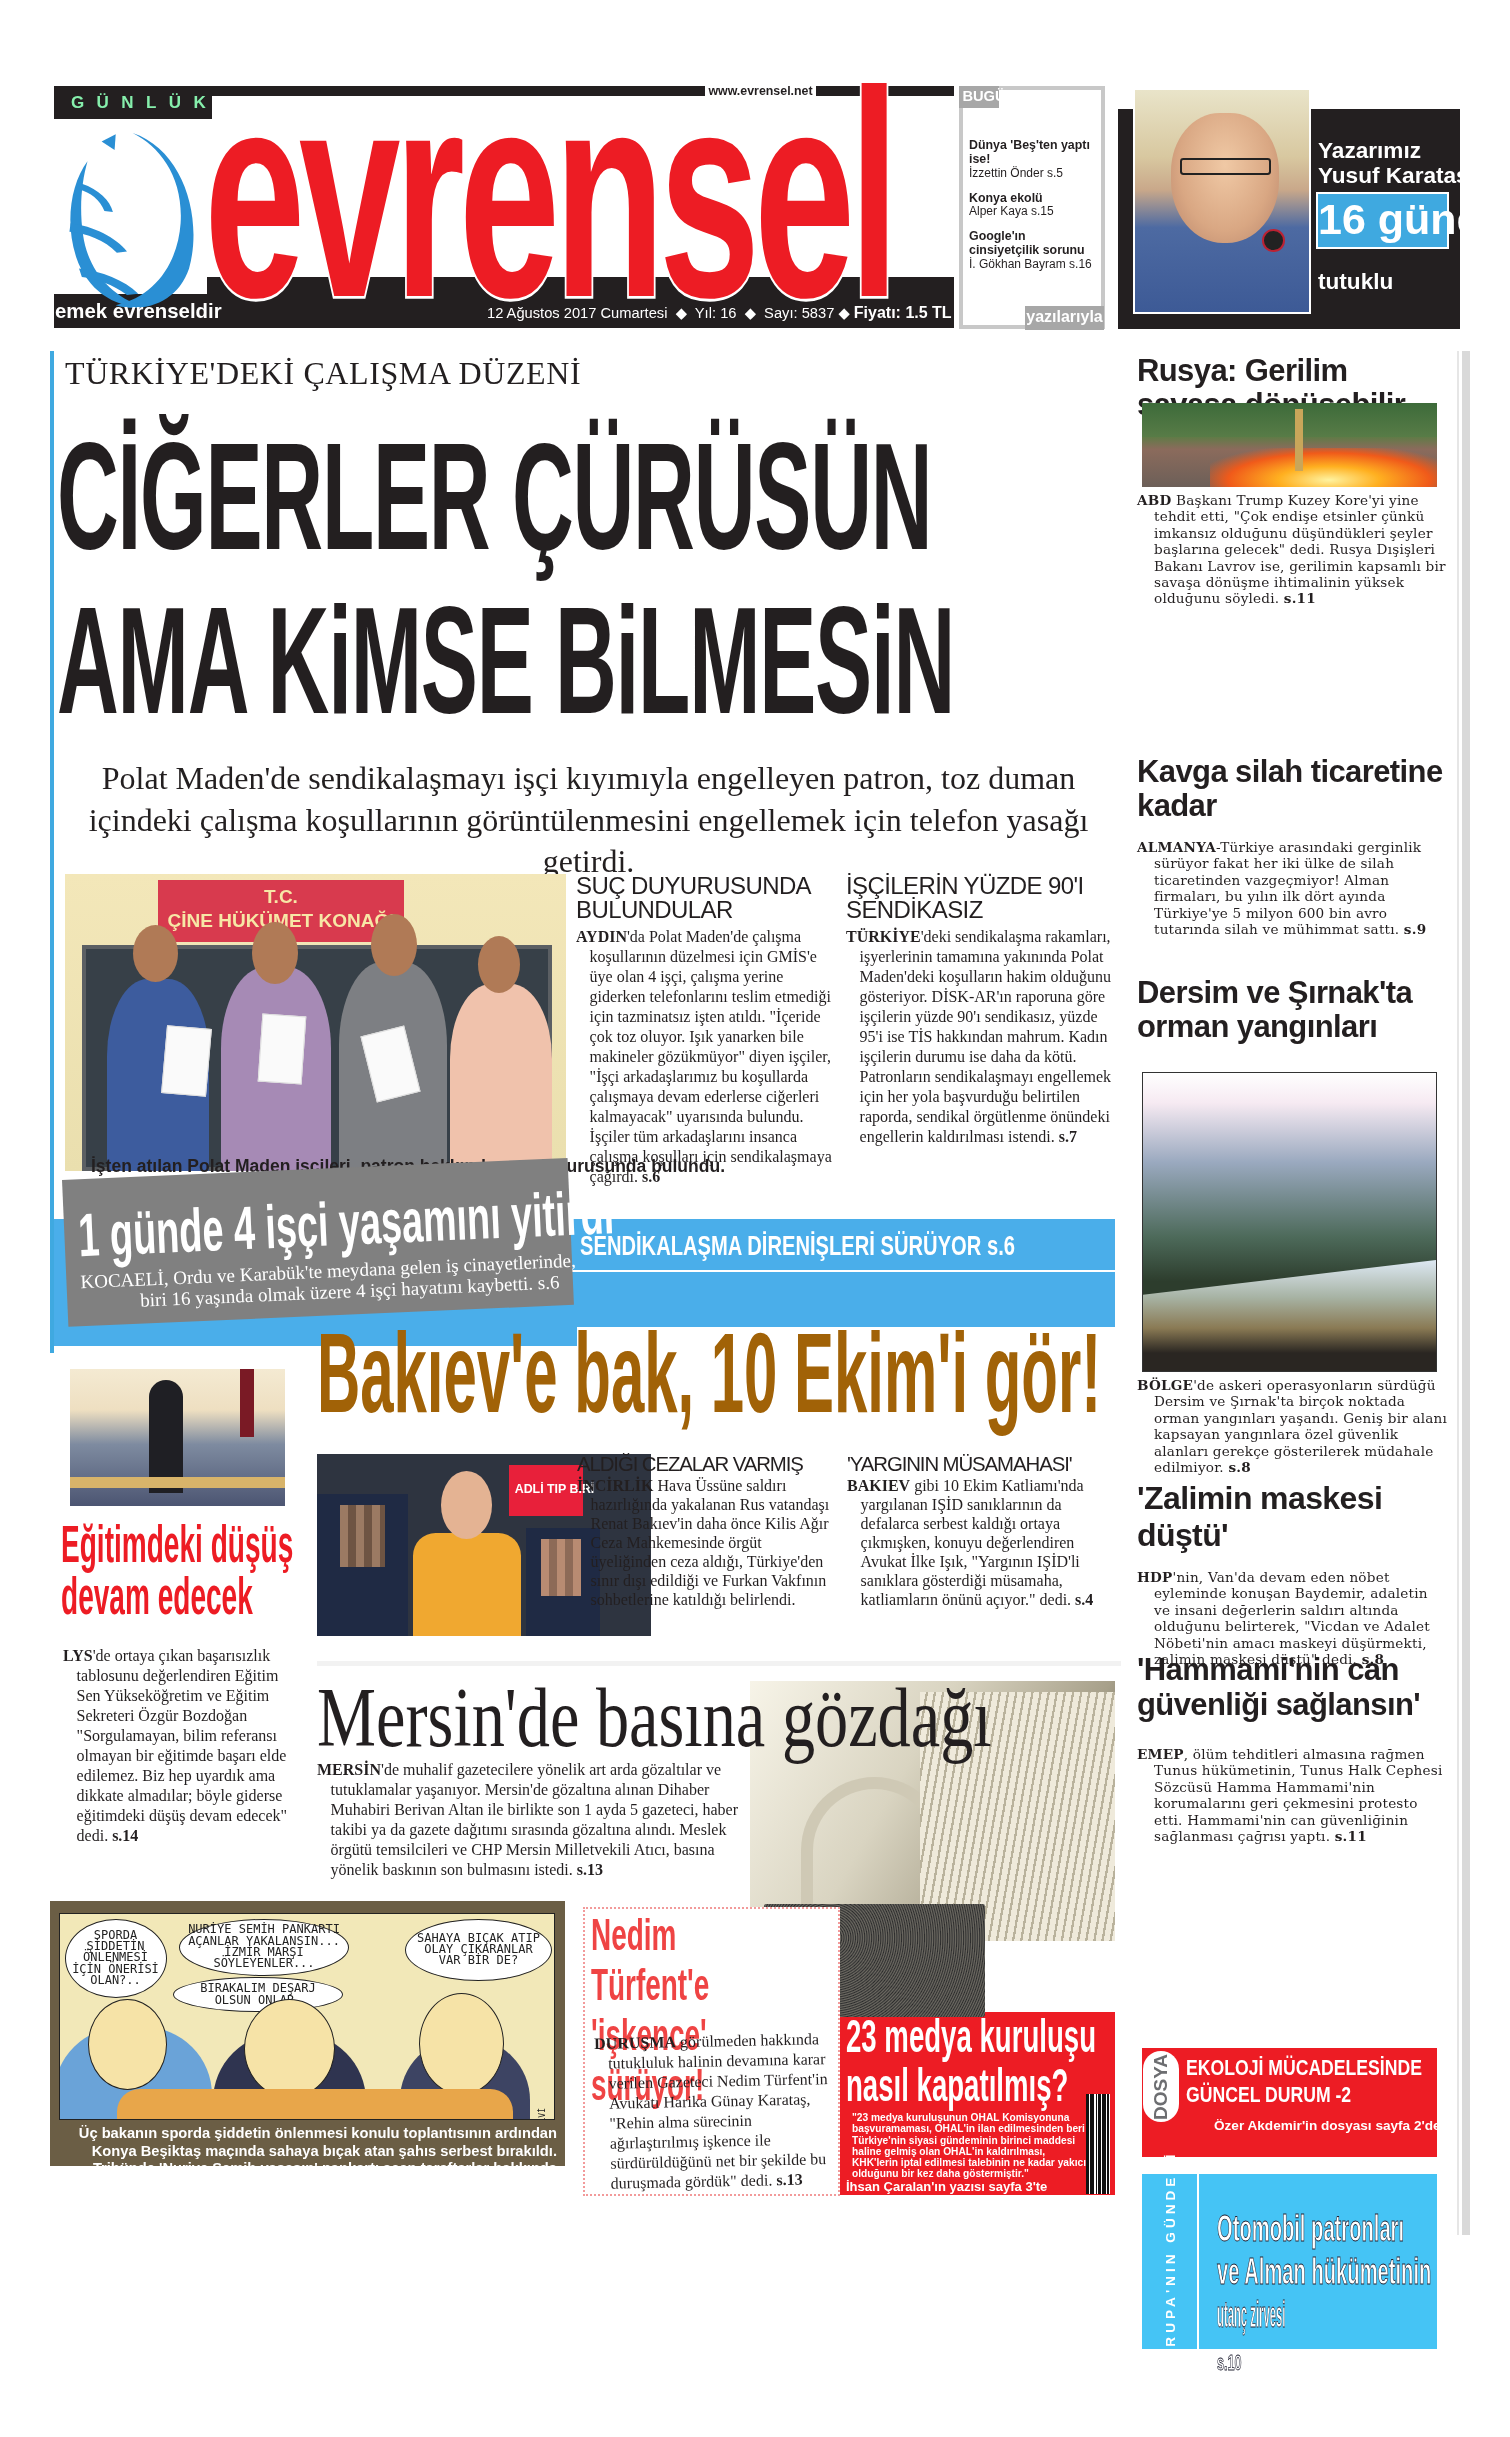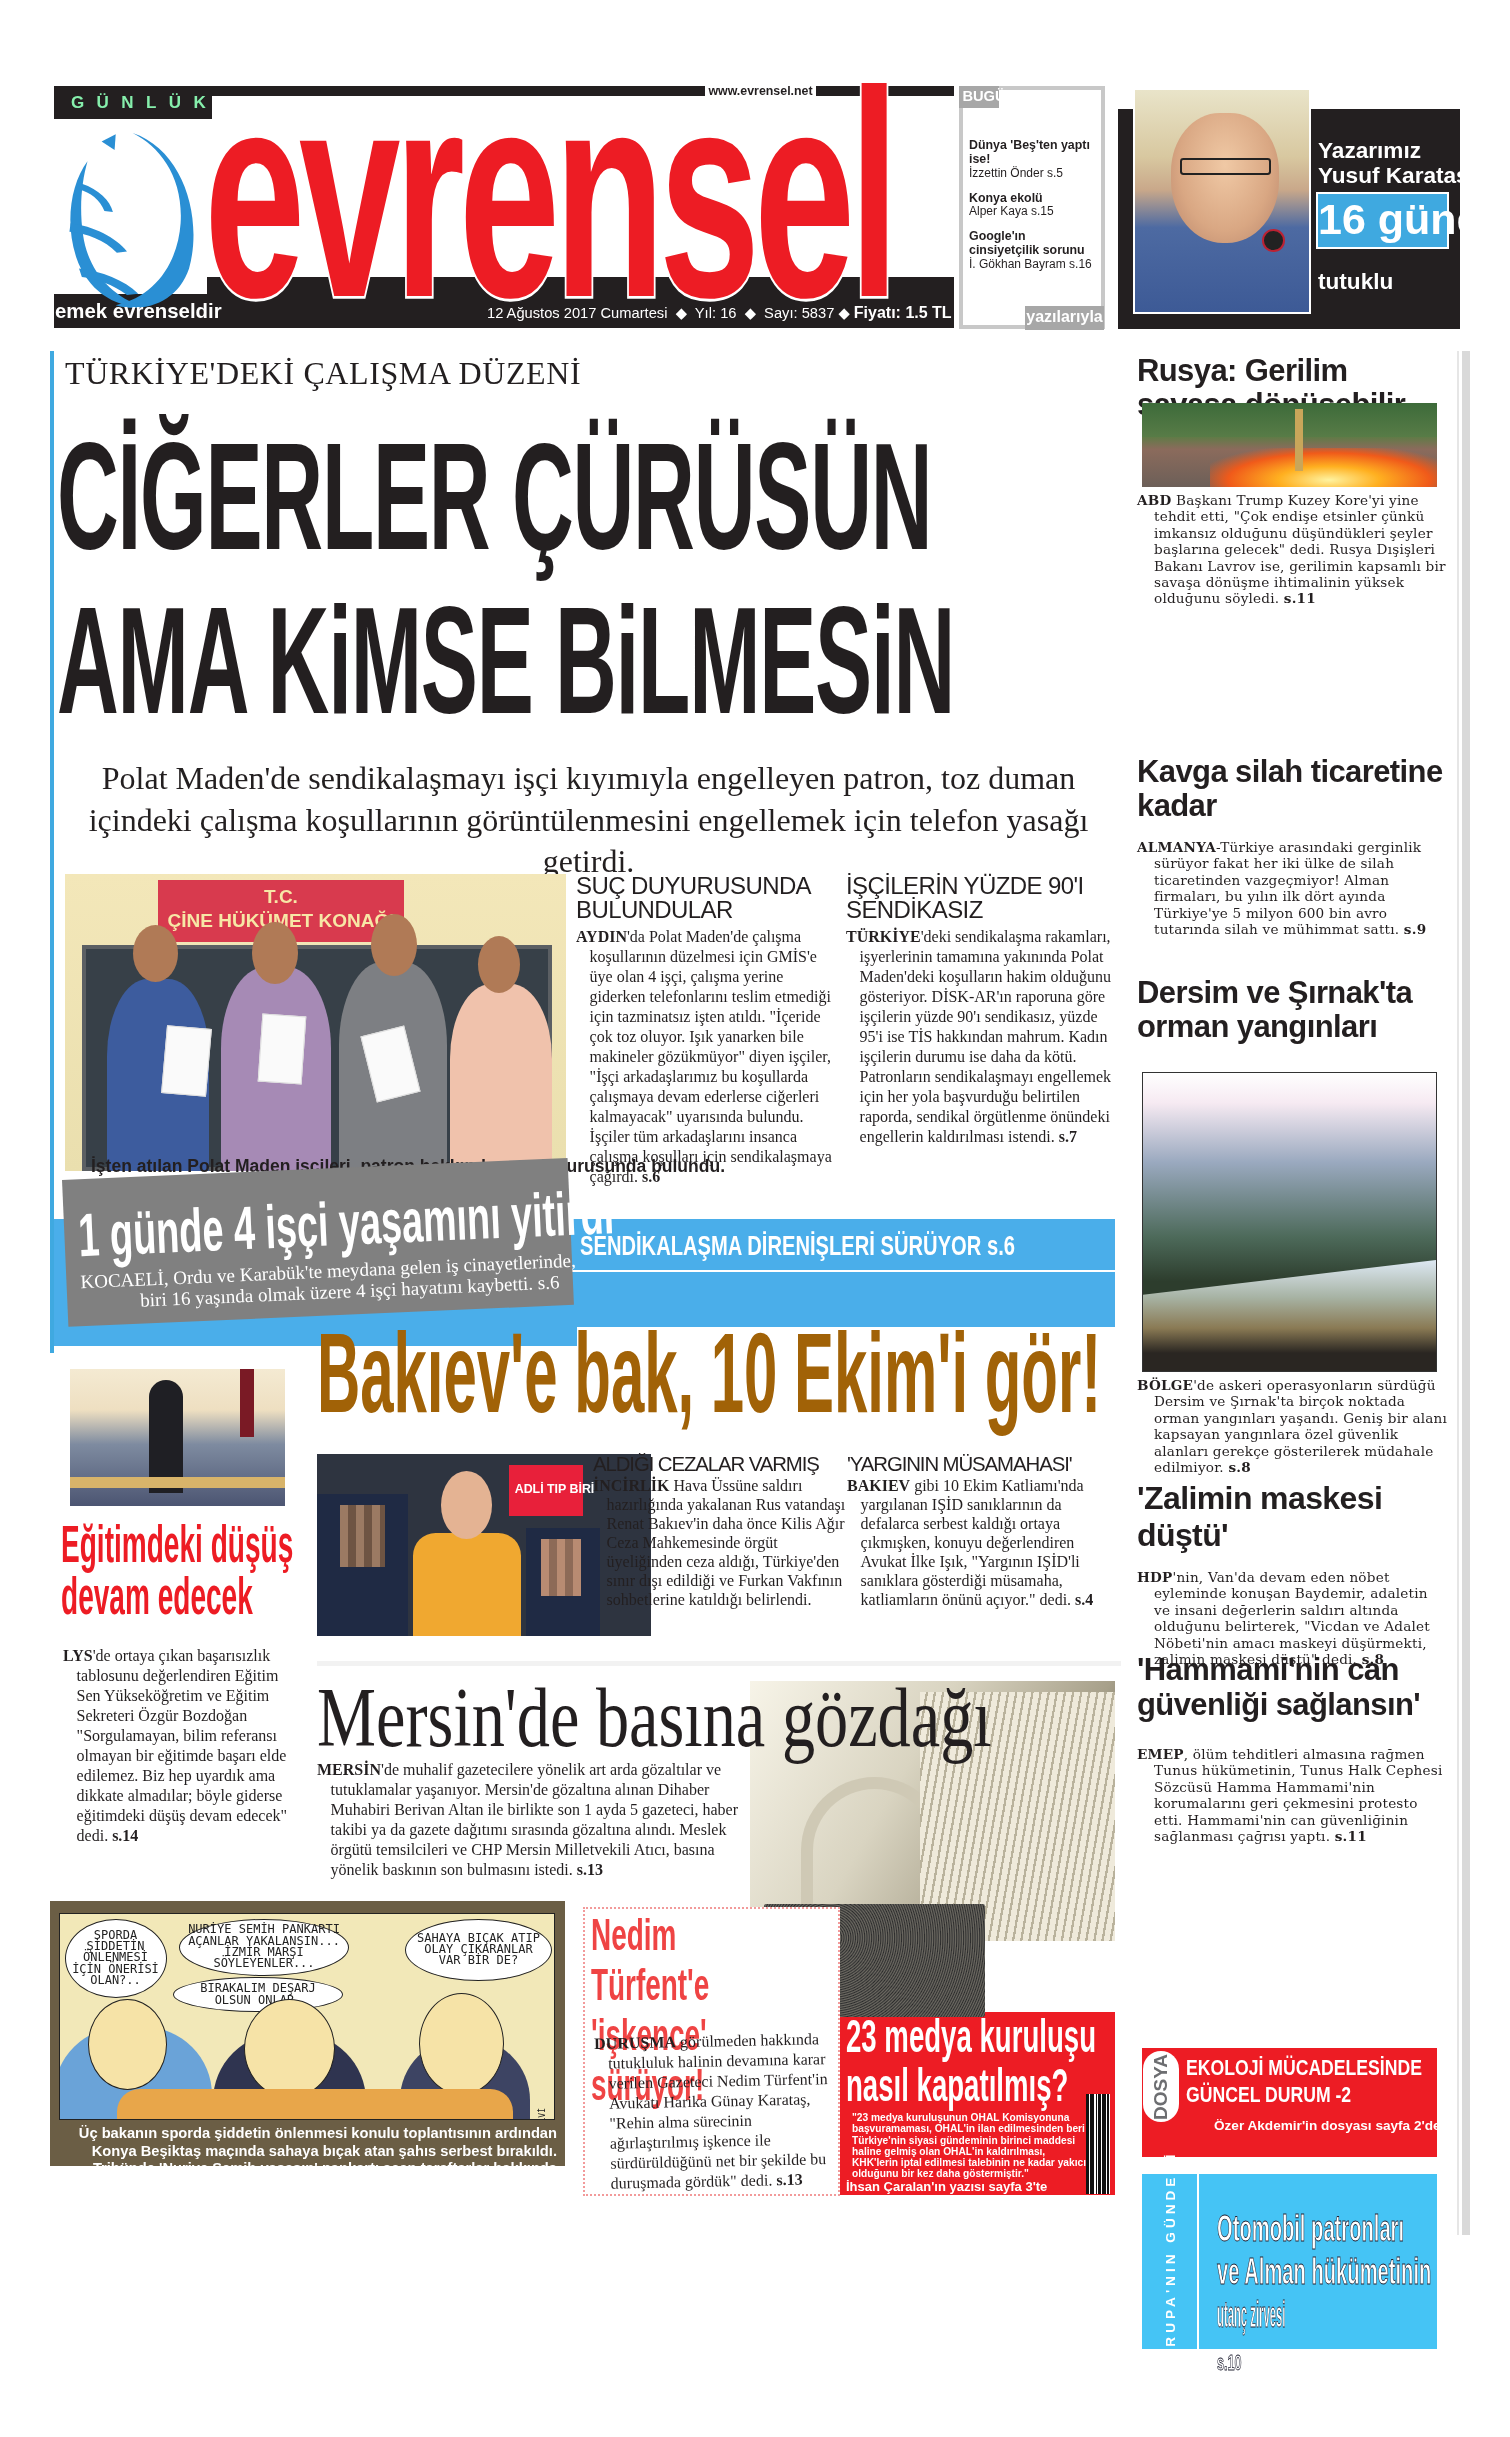--- a/index.html
+++ b/index.html
@@ -270,21 +270,21 @@
 <div class="abs bakiev-photo">
   <div style="position:absolute;left:192px;top:11.3px;width:74px;height:51px;background:#e8203a;color:#fff;font-family:'Liberation Sans',sans-serif;font-weight:bold;font-size:12.4px;padding:17px 0 0 5.7px;white-space:nowrap">ADLİ TIP BİRİ</div>
   <div style="position:absolute;left:0;top:40px;width:91px;height:147px;background:#1f2a44"></div>
   <div style="position:absolute;left:22.6px;top:51px;width:45px;height:62px;background:repeating-linear-gradient(90deg,#9b7a63 0 8px,#6e5443 8px 16px)"></div>
   <div style="position:absolute;left:96px;top:79px;width:108px;height:108px;background:#f0a830;border-radius:22.6px 22.6px 0 0"></div>
   <div style="position:absolute;left:124px;top:17px;width:51px;height:68px;border-radius:50%;background:#e4b393"></div>
   <div style="position:absolute;left:209px;top:74px;width:74px;height:113px;background:#1f2a44"></div>
   <div style="position:absolute;left:224px;top:85px;width:40px;height:57px;background:repeating-linear-gradient(90deg,#b88b72 0 8px,#8d6a57 8px 16px)"></div>
 </div>
 <div class="abs bakiev-cols">
-  <div class="bk-col" style="left:16px">
+  <div class="bk-col" style="left:0">
     <div class="bk-head">ALDIĞI CEZALAR VARMIŞ</div>
     <div class="bk-body serif"><b>İNCİRLİK</b><span> Hava Üssüne saldırı hazırlığında yakalanan Rus vatandaşı Renat Bakıev'in daha önce Kilis Ağır Ceza Mahkemesinde örgüt üyeliğinden ceza aldığı, Türkiye'den sınır dışı edildiği ve Furkan Vakfının sohbetlerine katıldığı belirlendi.</span></div>
   </div>
   <div class="bk-col" style="left:270px">
     <div class="bk-head">'YARGININ MÜSAMAHASI'</div>
     <div class="bk-body serif"><b>BAKIEV</b><span> gibi 10 Ekim Katliamı'nda yargılanan IŞİD sanıklarının da defalarca serbest kaldığı ortaya çıkmışken, konuyu değerlendiren Avukat İlke Işık, "Yargının IŞİD'li sanıklara gösterdiği müsamaha, katliamların önünü açıyor." dedi.</span> <b>s.4</b></div>
   </div>
 </div>
 <div class="abs divider-light"></div>
 

